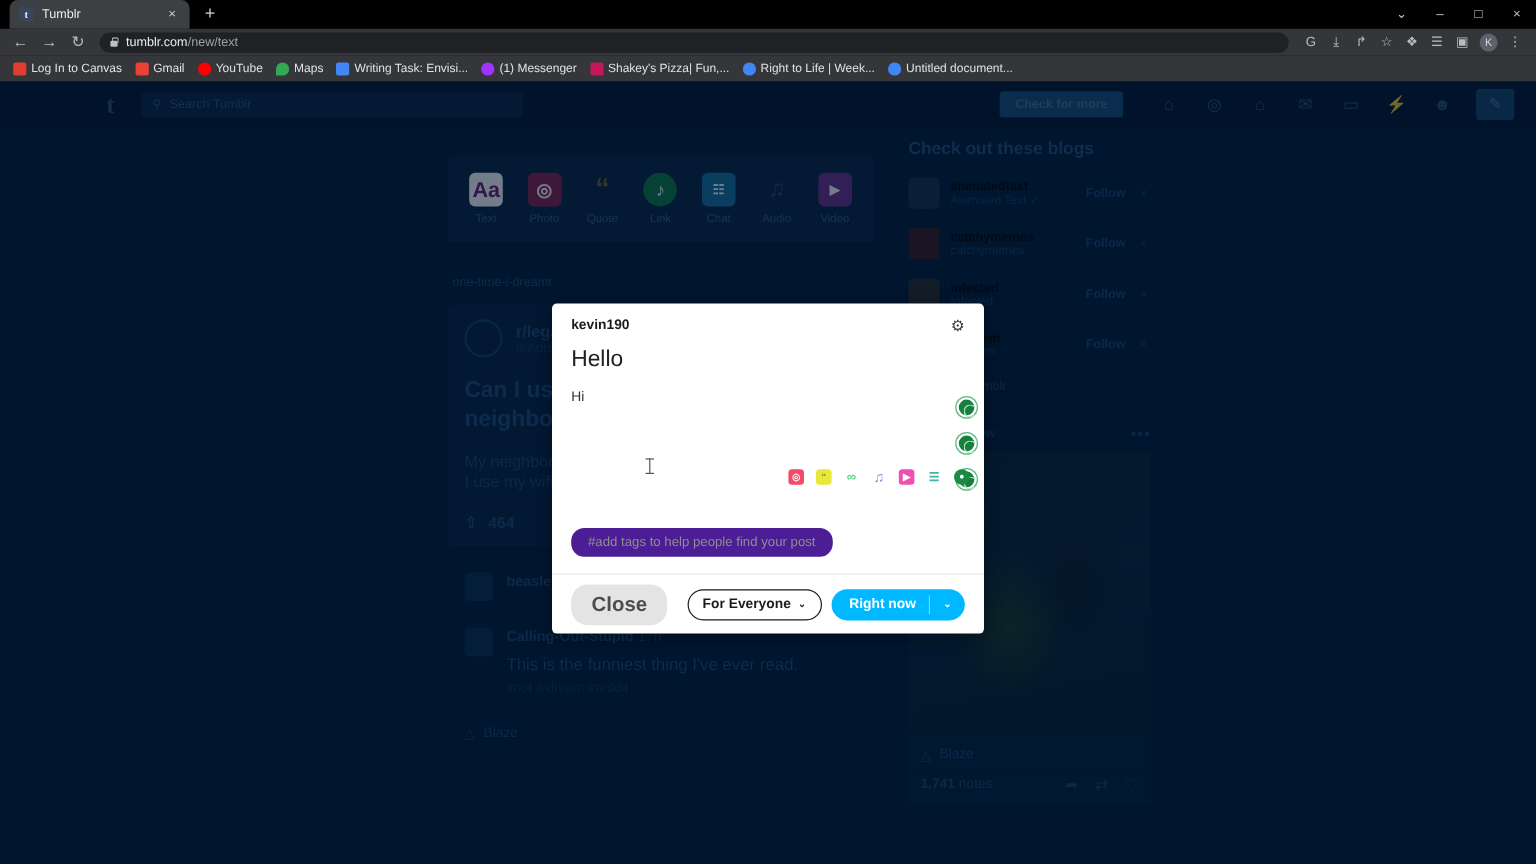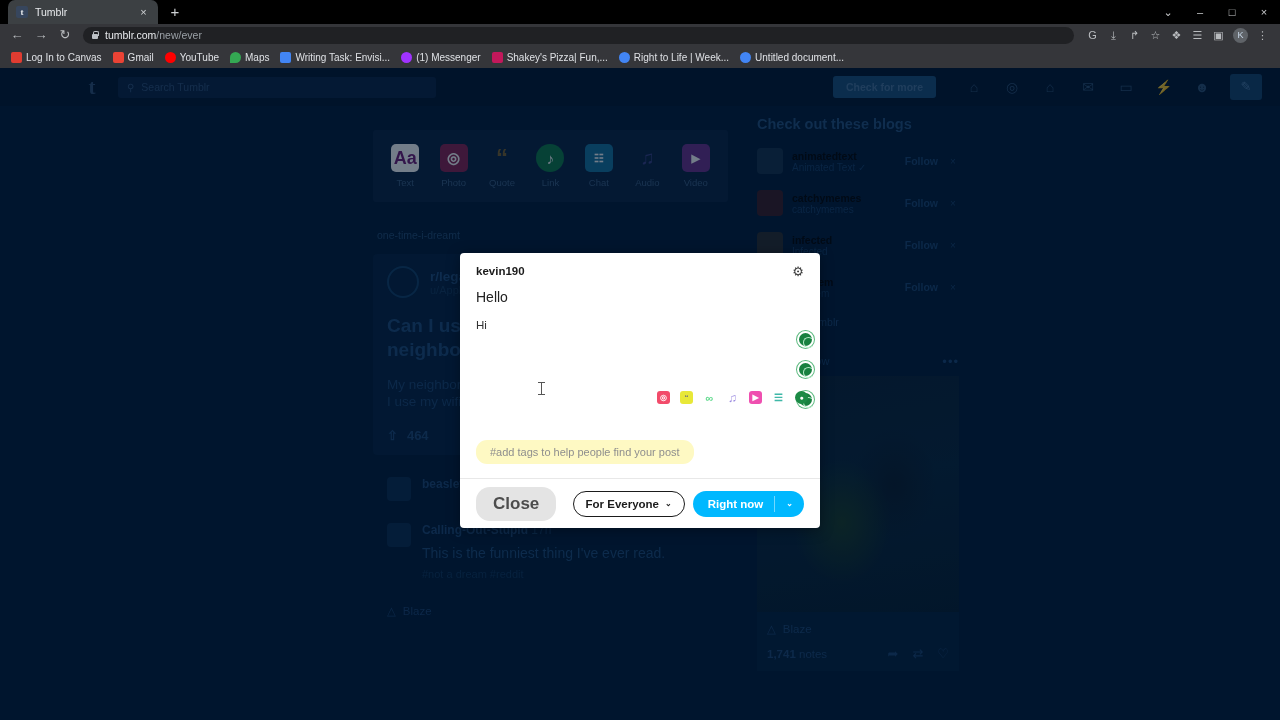--- a/index.html
+++ b/index.html
@@ -211,21 +211,21 @@
     background: #fff; border-radius: 4px; z-index: 60;
     box-shadow: 0 2px 14px rgba(0,0,0,0.35);
     display: flex; flex-direction: column;
   }
   .m-head {
     height: 36px; display: flex; align-items: center; padding: 0 16px; flex: 0 0 auto;
   }
   .m-user { font-size: 11.5px; font-weight: bold; color: #1b1b1b; }
   .m-gear { margin-left: auto; color: #3f3f3f; font-size: 13px; line-height: 1; }
   .m-body { flex: 1; position: relative; padding: 0 16px; }
-  .m-title { font-size: 14px; color: #222; font-weight: normal; line-height: 1.15; }
+  .m-title { font-size: 19px; color: #222; font-weight: normal; line-height: 1.15; }
   .m-text { font-size: 11.5px; color: #333; margin-top: 14px; }
   .m-caret {
     position: absolute; left: 81px; top: 93px;
     width: 1px; height: 13px; background: #555;
   }
   .m-caret:before, .m-caret:after {
     content:""; position:absolute; left:-3px; width:7px; height:1px; background:#555;
   }
   .m-caret:before { top:0; } .m-caret:after { bottom:0; }
 
@@ -238,21 +238,21 @@
 
   .m-tools {
     position: absolute; right: 12px; top: 102px;
     display: flex; align-items: center; gap: 10px;
   }
   .mt { width: 13px; height: 13px; border-radius: 3px; font-size: 8px;
         display:flex; align-items:center; justify-content:center; color:#fff; font-weight:bold; }
 
   .m-tags { padding: 0 16px 14px; }
   .tagpill {
-    display: inline-block; background: #fef9c3; border-radius: 11px;
+    display: inline-block; background: #4c1d95; border-radius: 11px;
     padding: 6px 14px; font-size: 11px; color: #8e8e8e;
   }
   .m-foot {
     border-top: 1px solid #e8e8e8; height: 50px; flex: 0 0 auto;
     display: flex; align-items: center; padding: 0 16px; gap: 8px;
   }
   .btn-close {
     background: #e4e4e4; color: #4d4d4d; font-size: 17px; font-weight: bold;
     padding: 7px 17px; border-radius: 14px; border: none;
   }
@@ -291,21 +291,21 @@
       <div class="wc">×</div>
     </div>
   </div>
 
   <div class="chrome-toolbar">
     <div class="navbtn">←</div>
     <div class="navbtn">→</div>
     <div class="navbtn">↻</div>
     <div class="omnibox">
       <span class="lock"></span>
-      <span class="url"><span>tumblr.com</span><span class="dim">/new/ever</span></span>
+      <span class="url"><span>tumblr.com</span><span class="dim">/new/text</span></span>
     </div>
     <div class="tb-icons">
       <div class="tbi">G</div>
       <div class="tbi">⤓</div>
       <div class="tbi">↱</div>
       <div class="tbi">☆</div>
       <div class="tbi">❖</div>
       <div class="tbi">☰</div>
       <div class="tbi">▣</div>
       <div class="avatar-k">K</div>

